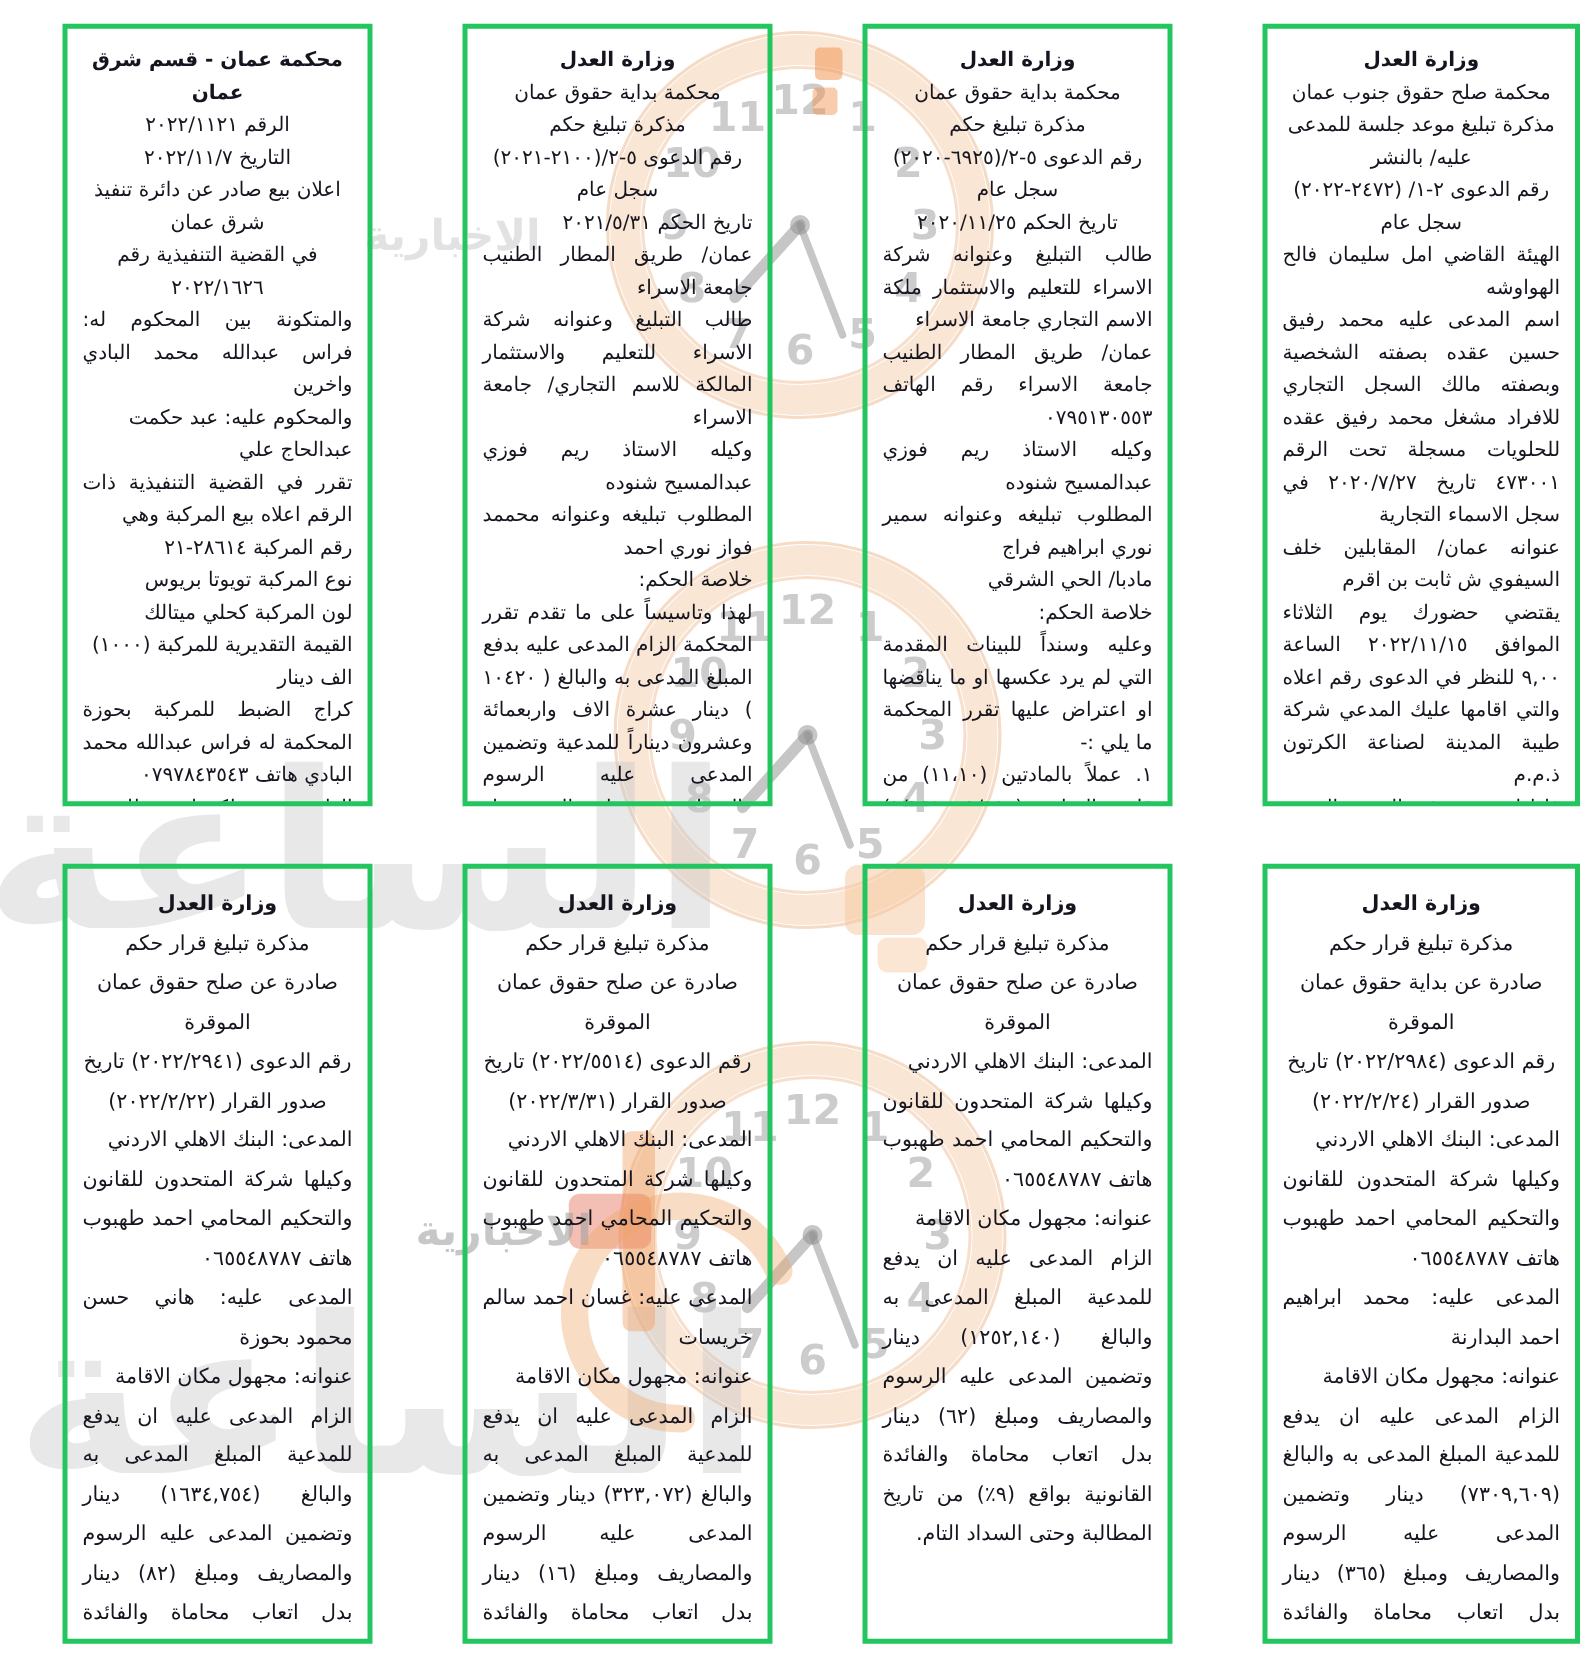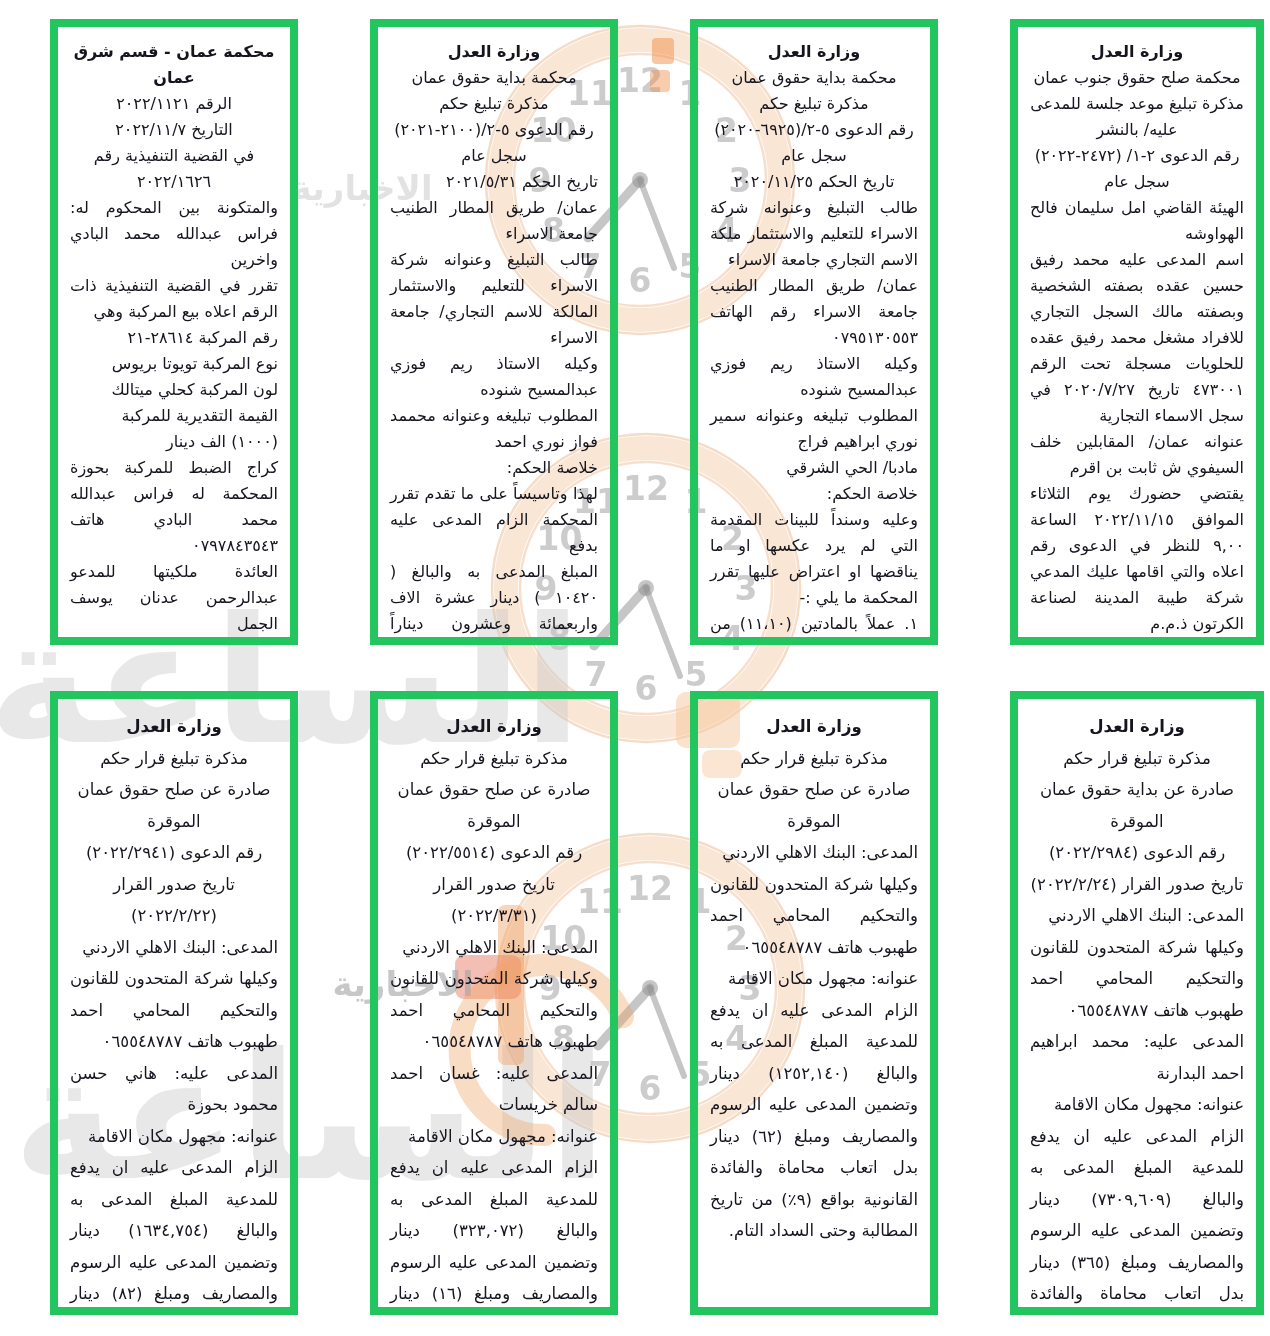--- a/index.html
+++ b/index.html
@@ -5,21 +5,21 @@
   html,body{margin:0;padding:0;background:#ffffff;}
   body{width:1270px;height:1336px;position:relative;overflow:hidden;
        font-family:"DejaVu Sans",sans-serif;color:#15151f;}
   .page{position:absolute;inset:0;}
   svg.wm{position:absolute;inset:0;z-index:0;pointer-events:none;}
   .grid{position:absolute;top:19px;right:6px;left:19px;z-index:1;
         display:grid;direction:rtl;
         grid-template-columns:284px 278px 278px 278px;
         grid-template-rows:626px 624px;
         column-gap:42px;row-gap:46px;}
-  .notice{border:8px solid #22c55e;box-sizing:border-box;background:transparent;
+  .notice{border:4px solid #22c55e;box-sizing:border-box;background:transparent;
           padding:12px 12px 8px 12px;overflow:hidden;direction:rtl;margin-left:30px;}
   .notice p{margin:0;direction:rtl;}
   .top{font-size:16px;line-height:26px;}
   .bottom{font-size:16.5px;line-height:31.5px;}
   p.c{text-align:center;}
   p.r{text-align:right;}
   p.j{text-align:justify;text-justify:inter-word;}
   p.ttl{font-weight:700;letter-spacing:1px;}
   .num{font:700 33px "DejaVu Sans",sans-serif;fill:#a3a3a3;opacity:.55;}
   .bigword{font:700 175px "DejaVu Sans",sans-serif;fill:#c7c7c7;opacity:.40;}
@@ -112,22 +112,24 @@
         <p class="j">وكيله الاستاذ ريم فوزي عبدالمسيح شنوده</p>
         <p class="j">المطلوب تبليغه وعنوانه محممد فواز نوري احمد</p>
         <p class="r">خلاصة الحكم:</p>
         <p class="j">لهذا وتاسيساً على ما تقدم تقرر المحكمة الزام المدعى عليه بدفع</p>
         <p class="j">المبلغ المدعى به والبالغ ( ١٠٤٢٠ ) دينار عشرة الاف واربعمائة وعشرون ديناراً للمدعية وتضمين المدعى عليه الرسوم والمصاريف ومبلغ الف دينار اتعاب المحاماة والفائدة القانونية من تاريخ المطالبة وحتى السداد التام .</p>
       </section>
     <section class="notice top">
         <p class="c ttl">محكمة عمان - قسم شرق عمان</p>
         <p class="c">الرقم ٢٠٢٢/١١٢١</p>
         <p class="c">التاريخ ٢٠٢٢/١١/٧</p>
+        <p class="c">اعلان بيع صادر عن دائرة تنفيذ شرق عمان</p>
         <p class="c">في القضية التنفيذية رقم ٢٠٢٢/١٦٢٦</p>
         <p class="j">والمتكونة بين المحكوم له: فراس عبدالله محمد البادي واخرين</p>
+        <p class="r">والمحكوم عليه: عبد حكمت عبدالحاج علي</p>
         <p class="j">تقرر في القضية التنفيذية ذات الرقم اعلاه بيع المركبة وهي</p>
         <p class="r">رقم المركبة ٢٨٦١٤-٢١</p>
         <p class="r">نوع المركبة تويوتا بريوس</p>
         <p class="r">لون المركبة كحلي ميتالك</p>
         <p class="r">القيمة التقديرية للمركبة (١٠٠٠) الف دينار</p>
         <p class="j">كراج الضبط للمركبة بحوزة المحكمة له فراس عبدالله محمد البادي هاتف ٠٧٩٧٨٤٣٥٤٣</p>
         <p class="j">العائدة ملكيتها للمدعو عبدالرحمن عدنان يوسف الجمل</p>
         <p class="j">فعلى من يرغب بالمزاودة الدخول الى الموقع الالكتروني لوزارة العدل/ تطبيق المزاد الالكتروني</p>
       </section>
     <section class="notice bottom">

